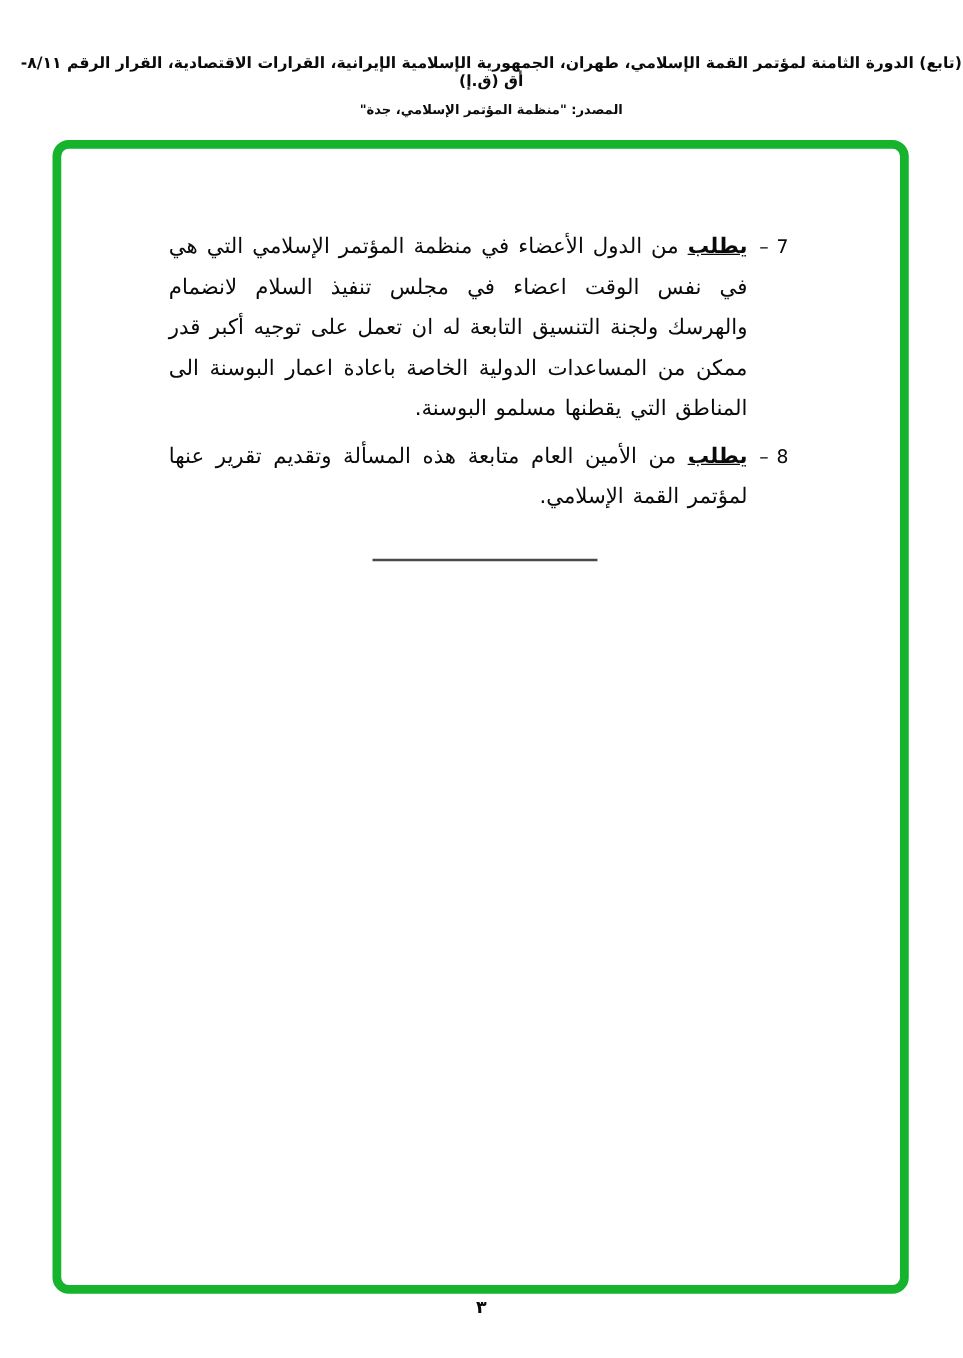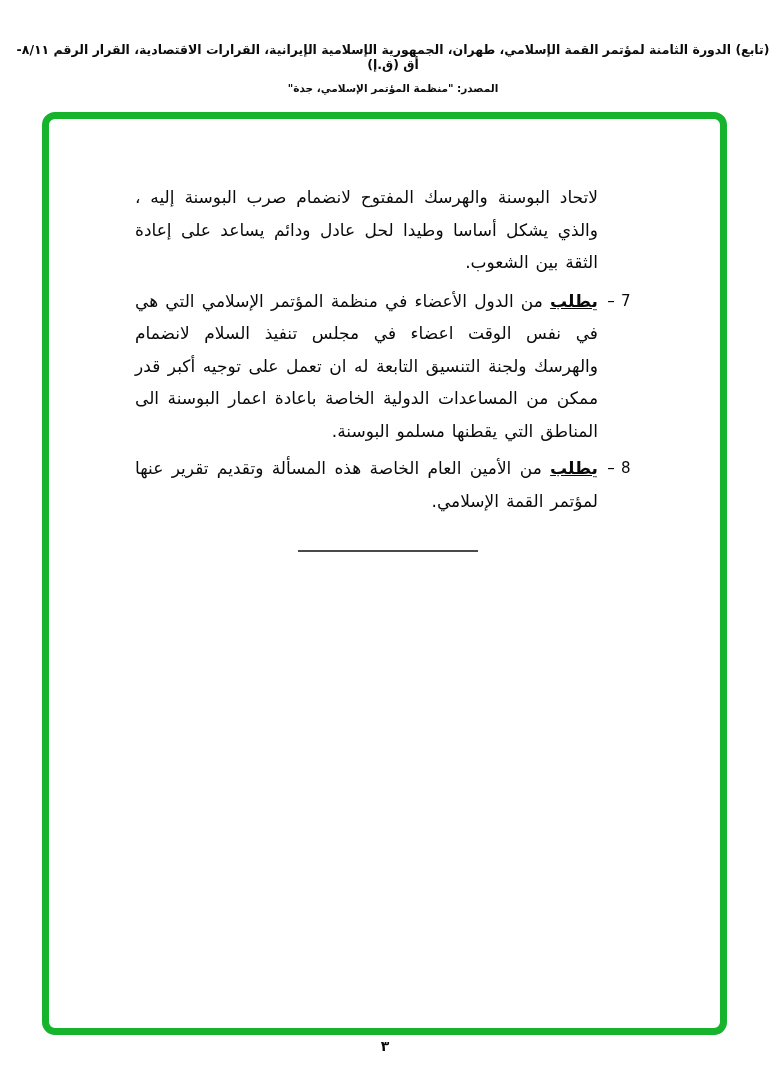--- a/index.html
+++ b/index.html
@@ -47,30 +47,29 @@
 
   <div class="header">
     <div class="header-line1">(تابع) الدورة الثامنة لمؤتمر القمة الإسلامي، طهران، الجمهورية الإسلامية الإيرانية، القرارات الاقتصادية، القرار الرقم ٨/١١-أق (ق.إ)</div>
     <div class="header-line2">المصدر:  "منظمة المؤتمر الإسلامي، جدة"</div>
   </div>
 
   <div class="frame"></div>
 
   <div class="content">
 
-    <p class="para">لاتحاد البوسنة والهرسك المفتوح لانضمام صرب البوسنة إليه ، والذي يشكل أساسا وطيدا لحل عادل ودائم يساعد على إعادة الثقة بين الشعوب.</p>
 
     <div class="list-item">
       <span class="num">– 7</span>
       <p class="itext"><span class="lead">يطلب</span><span> من الدول الأعضاء في منظمة المؤتمر الإسلامي التي هي في نفس الوقت اعضاء في مجلس تنفيذ السلام لانضمام والهرسك ولجنة التنسيق التابعة له ان تعمل على توجيه أكبر قدر ممكن من المساعدات الدولية الخاصة باعادة اعمار البوسنة الى المناطق التي يقطنها مسلمو البوسنة.</span></p>
     </div>
 
     <div class="list-item">
       <span class="num">– 8</span>
-      <p class="itext"><span class="lead">يطلب</span><span> من الأمين  العام الخاصة هذه المسألة وتقديم تقرير عنها  لمؤتمر القمة الإسلامي.</span></p>
+      <p class="itext"><span class="lead">يطلب</span><span> من الأمين  العام متابعة هذه المسألة وتقديم تقرير عنها  لمؤتمر القمة الإسلامي.</span></p>
     </div>
 
     <div class="divider"></div>
 
   </div>
 
   <div class="page-number">٣</div>
 
 </div>
 

